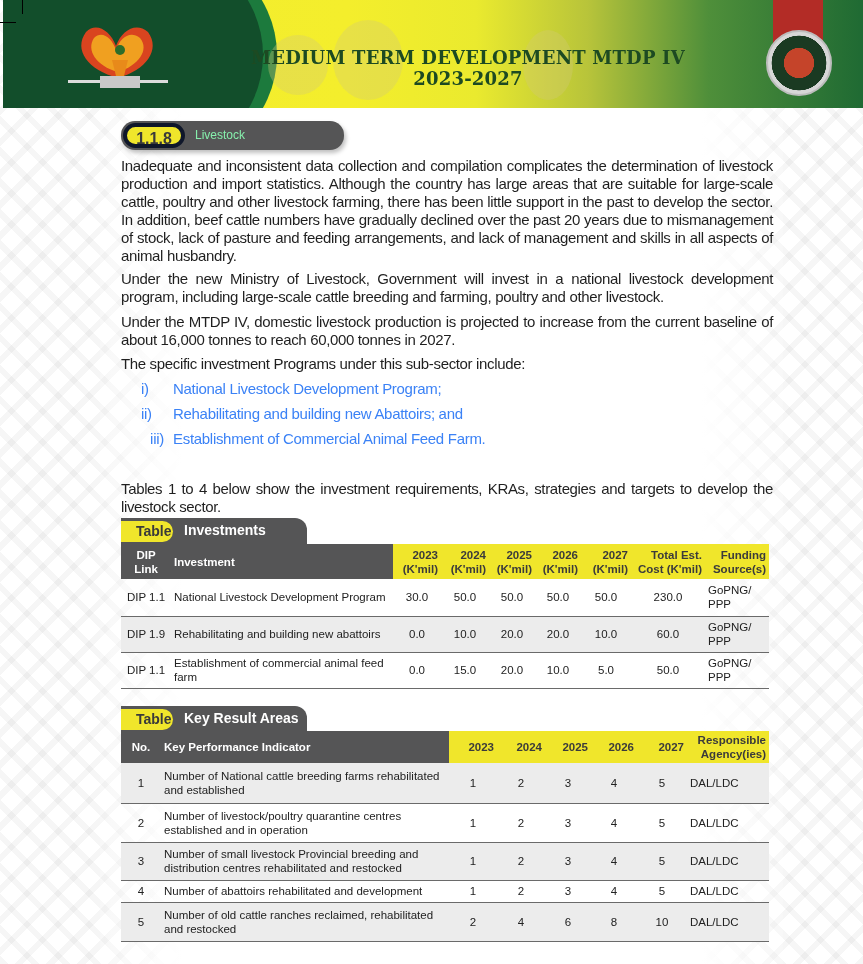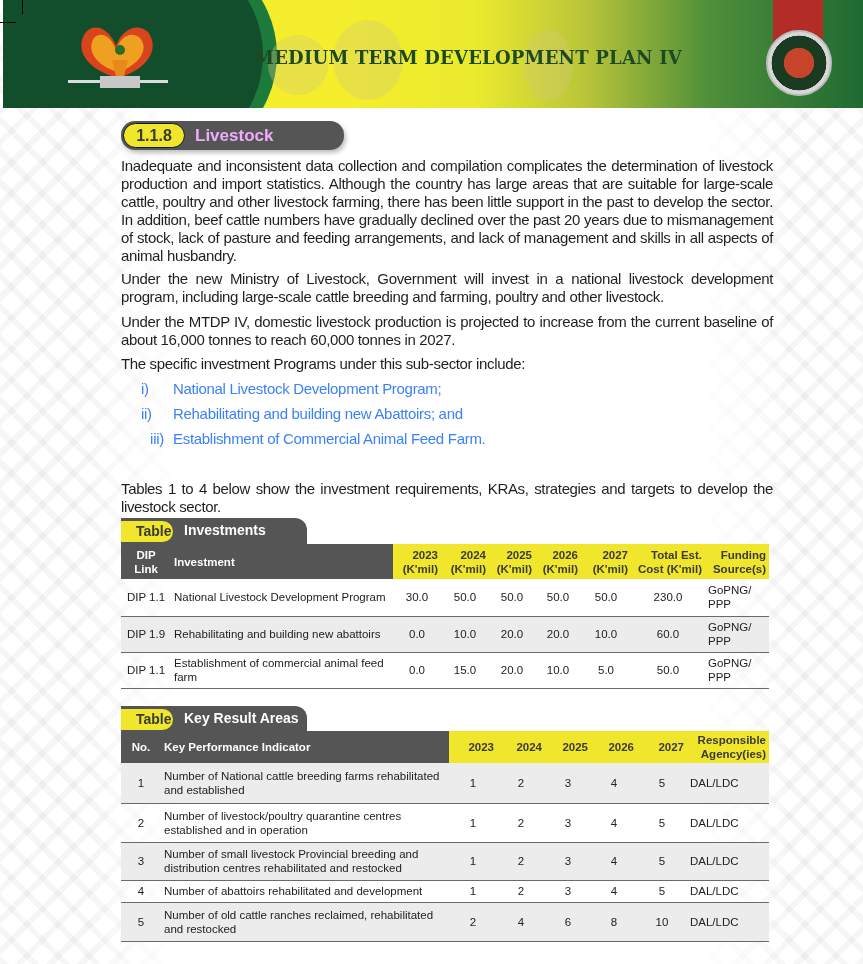--- a/index.html
+++ b/index.html
@@ -54,26 +54,26 @@
   .corner-mark-h { position: absolute; left: 0; top: 22px; width: 16px; height: 1px; background: #000; }
 
   
   .section-pill {
     position: absolute; left: 121px; top: 121px; width: 223px; height: 29px;
     background: #555556; border-radius: 14px;
     box-shadow: 2px 3px 4px rgba(0,0,0,0.25);
   }
   .section-num {
     position: absolute; left: 2px; top: 2px; width: 62px; height: 25px;
-    background: #f0e62b; border-radius: 13px; border: 1px solid #0f172a;
+    background: #f0e62b; border-radius: 13px; border: 4px solid #0f172a;
     color: #3a3a3a; font-weight: bold; font-size: 16px; text-align: center; line-height: 24px;
   }
   .section-label {
     position: absolute; left: 74px; top: 0; line-height: 29px;
-    color: #f0abfc; font-weight: bold; font-size: 17px;
+    color: #86efac; font-weight: normal; font-size: 12px;
   }
 
   
   .body-text {
     position: absolute; left: 121px; width: 652px;
     font-size: 15px; line-height: 18px; text-align: justify; color: #1f1f1f;
     letter-spacing: -0.35px;
   }
   .list-item { position: absolute; left: 141px; font-size: 15px; color: #3b82f6; letter-spacing: -0.3px; }
   .list-marker { display: inline-block; width: 32px; }
@@ -123,21 +123,22 @@
 
   <svg class="crest-left" viewBox="0 0 120 80">
     <path d="M60 58 C30 50 15 30 28 12 C38 2 52 10 58 26 C64 10 78 2 90 12 C103 30 88 50 60 58 Z" fill="#d9441f"></path>
     <path d="M60 52 C38 46 28 30 36 18 C44 10 54 18 58 30 C62 18 72 10 82 18 C92 30 80 46 60 52 Z" fill="#f0a020"></path>
     <circle cx="62" cy="30" r="5" fill="#2d6d2a"></circle>
     <path d="M54 40 L70 40 L66 56 L58 56 Z" fill="#e88a1a"></path>
     <rect x="10" y="60" width="100" height="3" fill="#dcdcdc"></rect>
     <rect x="42" y="56" width="40" height="12" fill="#c8c8c8"></rect>
   </svg>
 
-  <div class="banner-title line1">MEDIUM TERM DEVELOPMENT PLAN IV</div>
+  <div class="banner-title line1">MEDIUM TERM DEVELOPMENT MTDP IV</div>
+  <div class="banner-title line2">2023-2027</div>
 
   <div class="seal-ribbon"></div>
   <div class="seal"></div>
 </div>
 <div class="corner-mark-v"></div>
 <div class="corner-mark-h"></div>
 
 <div class="section-pill">
   <div class="section-num">1.1.8</div>
   <div class="section-label">Livestock</div>

